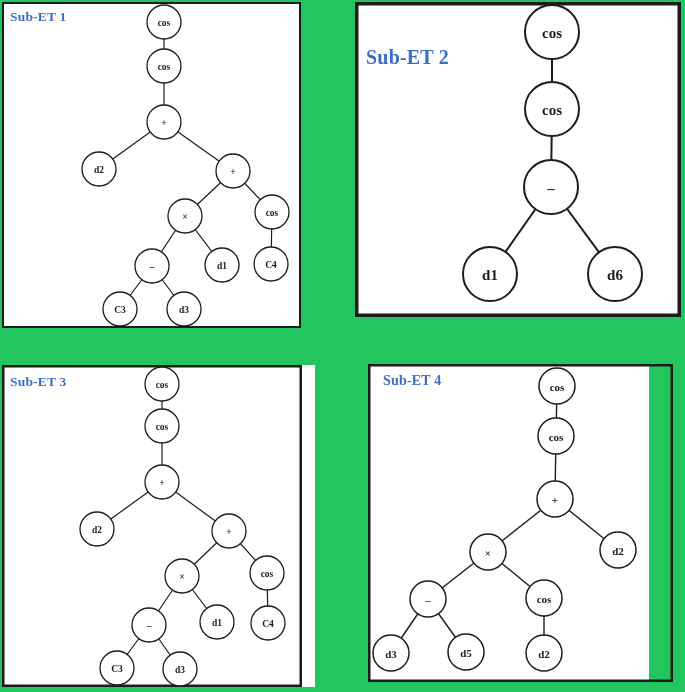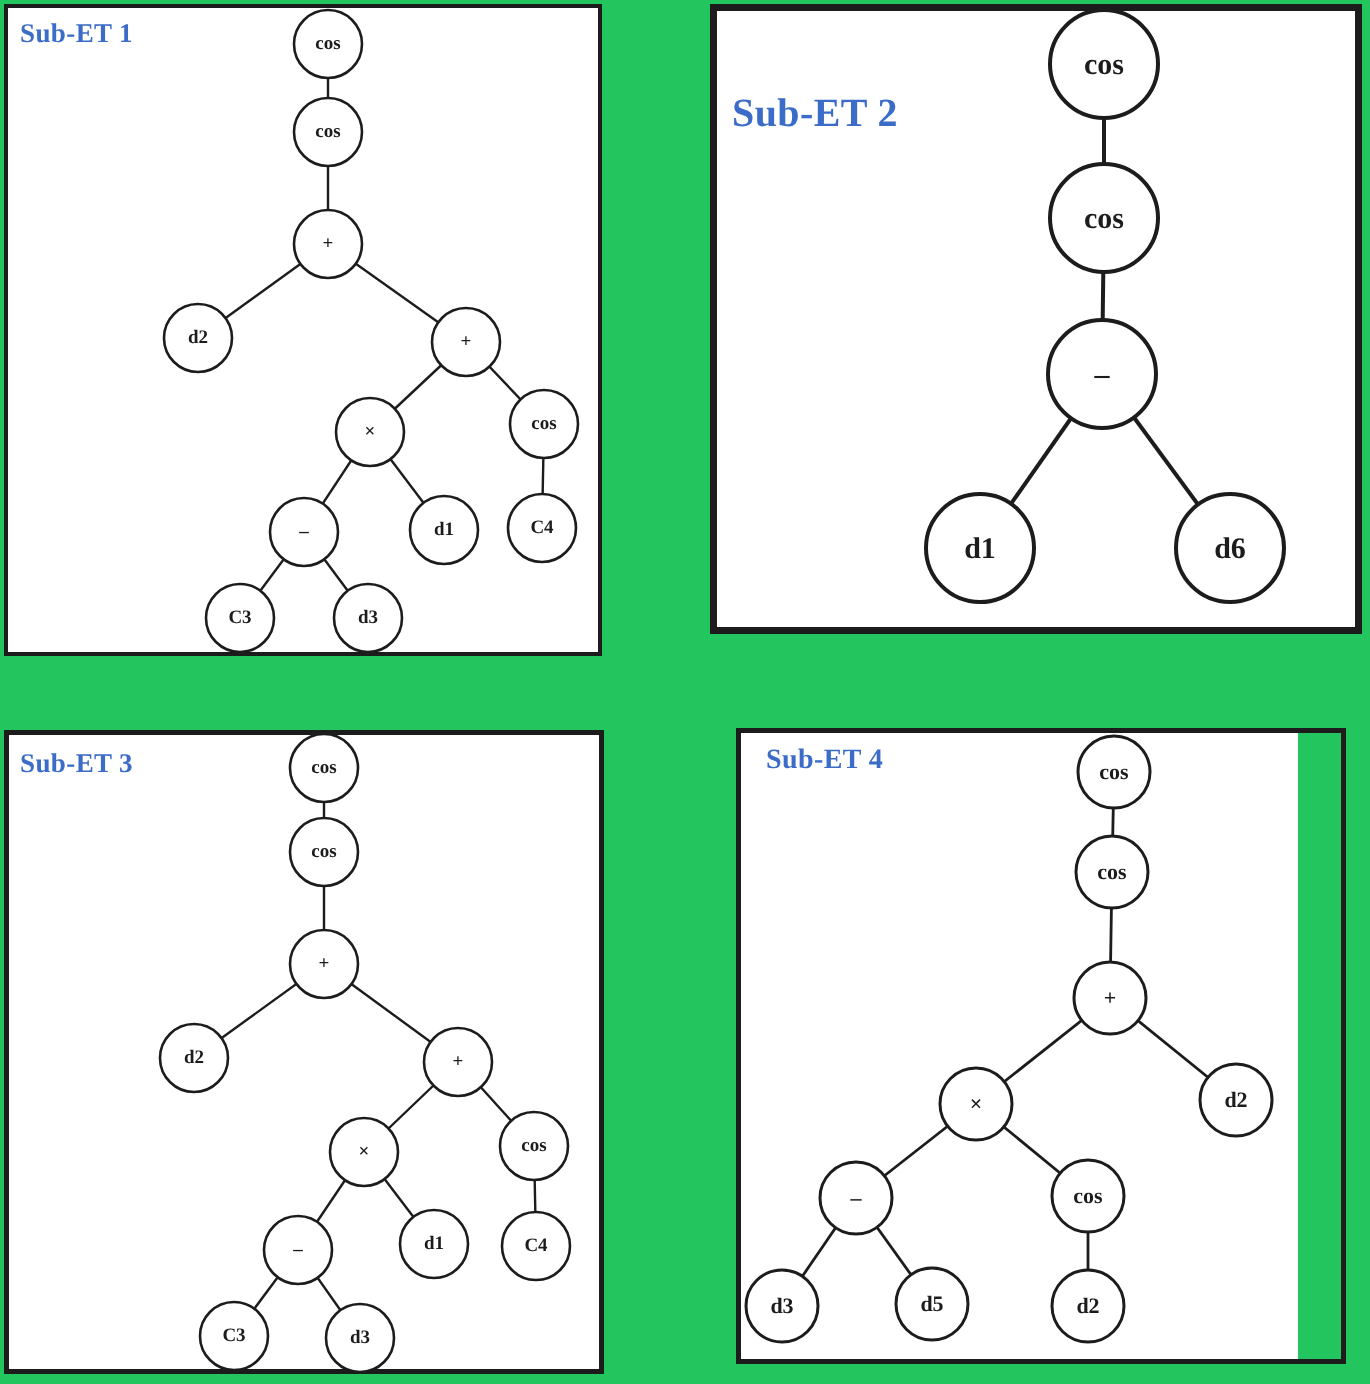--- a/index.html
+++ b/index.html
@@ -131,21 +131,21 @@
         <g>
           <circle cx="135" cy="272" r="27" fill="#ffffff" stroke="#1c1c1c" stroke-width="2"></circle>
           <text x="135" y="272" text-anchor="middle" dominant-baseline="central" dy="0.06em" font-size="15" class="node-text">d1</text>
         </g>
         <g>
           <circle cx="260" cy="272" r="27" fill="#ffffff" stroke="#1c1c1c" stroke-width="2"></circle>
           <text x="260" y="272" text-anchor="middle" dominant-baseline="central" dy="0.06em" font-size="15" class="node-text">d6</text>
         </g>
       </svg>
     </div>
-  <div class="panel" style="left: 2px; top: 365px; width: 300px; height: 322px;">
+  <div class="panel" style="left: 2px; top: 365px; width: 300px; height: 322px; padding-left: 13px;">
     <span class="panel-label" style="left: 8px; top: 9px; font-size: 13.5px; color: rgb(59, 108, 199);">Sub-ET 3</span>
   <svg width="300" height="322" viewBox="0 0 300 322">
         <rect x="1.25" y="1.25" width="297.5" height="319.5" fill="none" stroke="#1c1c1c" stroke-width="2.5"></rect>
         <line x1="160" y1="19" x2="160" y2="61" stroke="#1c1c1c" stroke-width="1.2"></line>
         <line x1="160" y1="61" x2="160" y2="117" stroke="#1c1c1c" stroke-width="1.2"></line>
         <line x1="160" y1="117" x2="95" y2="164" stroke="#1c1c1c" stroke-width="1.2"></line>
         <line x1="160" y1="117" x2="227" y2="166" stroke="#1c1c1c" stroke-width="1.2"></line>
         <line x1="227" y1="166" x2="180" y2="211" stroke="#1c1c1c" stroke-width="1.2"></line>
         <line x1="227" y1="166" x2="265" y2="208" stroke="#1c1c1c" stroke-width="1.2"></line>
         <line x1="180" y1="211" x2="147" y2="260" stroke="#1c1c1c" stroke-width="1.2"></line>

